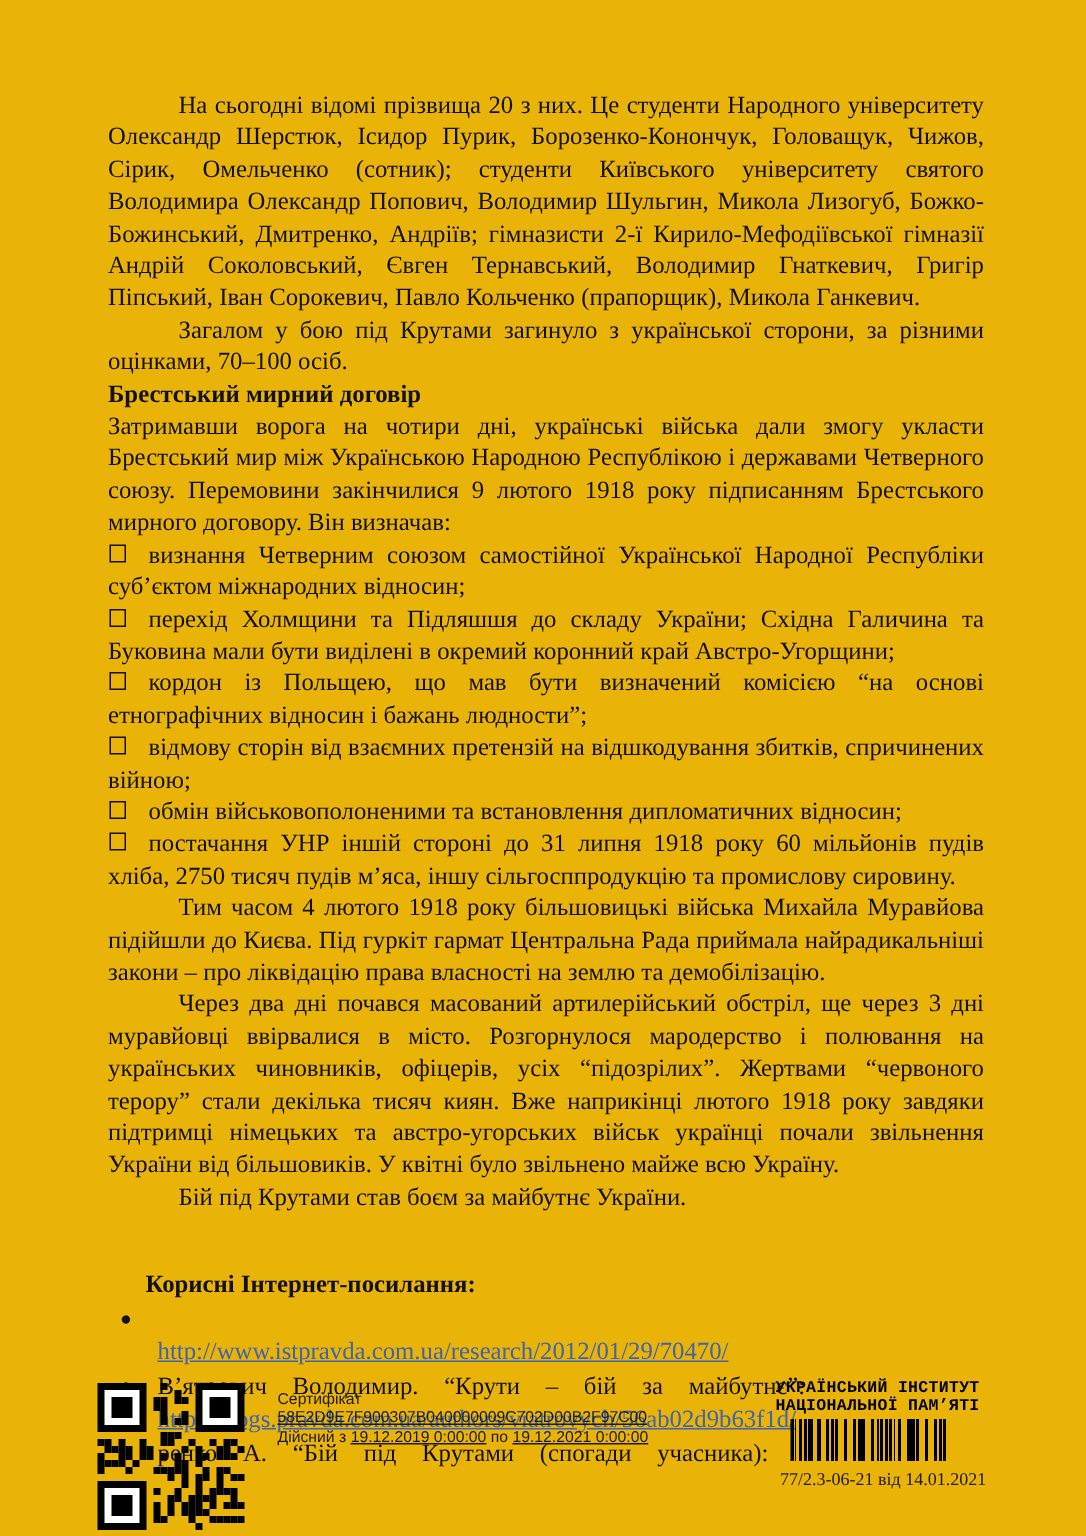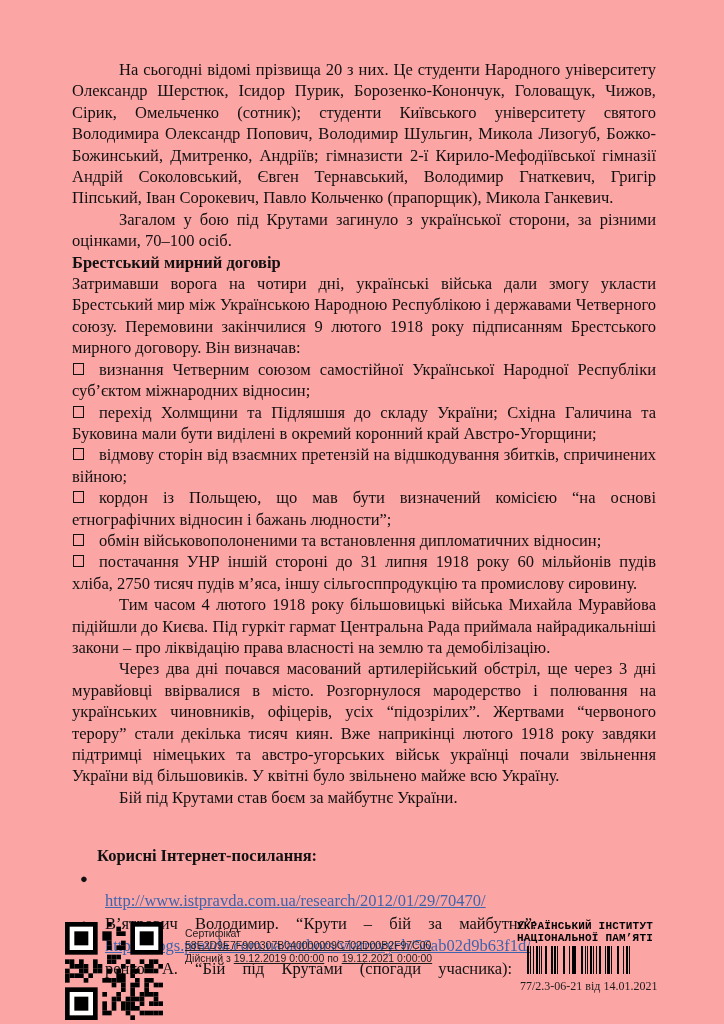--- a/index.html
+++ b/index.html
@@ -1,19 +1,19 @@
 <!DOCTYPE html>
 <html lang="uk"><head>
 <meta charset="utf-8">
 <style>
   html,body{margin:0;padding:0;background:#ffffff;}
   .page{
     position:relative;
     width:724px;height:1024px;
-    background:#fca5a5;
+    background:#eab308;
     overflow:hidden;
     font-family:"Liberation Serif","DejaVu Serif",serif;
     color:#111111;
   }
   .text-col{
     position:absolute;left:72px;top:59px;width:584px;
     font-size:16.5px;line-height:21.4px;
     text-align:justify;
   }
   .text-col p{margin:0;}
@@ -71,22 +71,22 @@
   <div class="text-col">
 
     <p class="indent">На сьогодні відомі прізвища 20 з них. Це студенти Народного університету Олександр Шерстюк, Ісидор Пурик, Борозенко-Конончук, Головащук, Чижов, Сірик, Омельченко (сотник); студенти Київського університету святого Володимира Олександр Попович, Володимир Шульгин, Микола Лизогуб, Божко-Божинський, Дмитренко, Андріїв; гімназисти 2-ї Кирило-Мефодіївської гімназії Андрій Соколовський, Євген Тернавський, Володимир Гнаткевич, Григір Піпський, Іван Сорокевич, Павло Кольченко (прапорщик), Микола Ганкевич.</p>
     <p class="indent">Загалом у бою під Крутами загинуло з української сторони, за різними оцінками, 70–100 осіб.</p>
 
     <p class="bold-head">Брестський мирний договір</p>
     <p>Затримавши ворога на чотири дні, українські війська дали змогу укласти Брестський мир між Українською Народною Республікою і державами Четверного союзу. Перемовини закінчилися 9 лютого 1918 року підписанням Брестського мирного договору. Він визначав:</p>
 
     <p><span class="checkbox"></span><span>визнання Четверним союзом самостійної Української Народної Республіки суб’єктом міжнародних відносин;</span></p>
     <p><span class="checkbox"></span><span>перехід Холмщини та Підляшшя до складу  України; Східна Галичина та Буковина мали бути виділені в окремий коронний край Австро-Угорщини;</span></p>
+    <p><span class="checkbox"></span><span>кордон із Польщею, що мав бути визначений комісією “на основі етнографічних відносин і бажань людности”;</span></p>
     <p><span class="checkbox"></span><span>відмову сторін від взаємних претензій на відшкодування збитків, спричинених війною;</span></p>
-    <p><span class="checkbox"></span><span>кордон із Польщею, що мав бути визначений комісією “на основі етнографічних відносин і бажань людности”;</span></p>
     <p><span class="checkbox"></span><span>обмін військовополоненими та встановлення дипломатичних відносин;</span></p>
     <p><span class="checkbox"></span><span>постачання УНР іншій стороні до 31 липня 1918 року 60 мільйонів пудів хліба, 2750 тисяч пудів м’яса, іншу сільгосппродукцію та промислову сировину.</span></p>
 
     <p class="indent">Тим часом 4 лютого 1918 року більшовицькі війська Михайла Муравйова підійшли до Києва. Під гуркіт гармат Центральна Рада приймала найрадикальніші закони – про ліквідацію права власності на землю та демобілізацію.</p>
     <p class="indent">Через два дні почався масований артилерійський обстріл, ще через 3 дні муравйовці ввірвалися в місто. Розгорнулося мародерство і полювання на українських чиновників, офіцерів, усіх “підозрілих”. Жертвами “червоного терору” стали декілька тисяч киян. Вже наприкінці лютого 1918 року завдяки підтримці німецьких та австро-угорських військ українці почали звільнення України від більшовиків. У квітні було звільнено майже всю Україну.</p>
     <p class="indent">Бій під Крутами став боєм за майбутнє України.</p>
 
     <p class="links-head">Корисні Інтернет-посилання:</p>
 
     <ul class="links">

